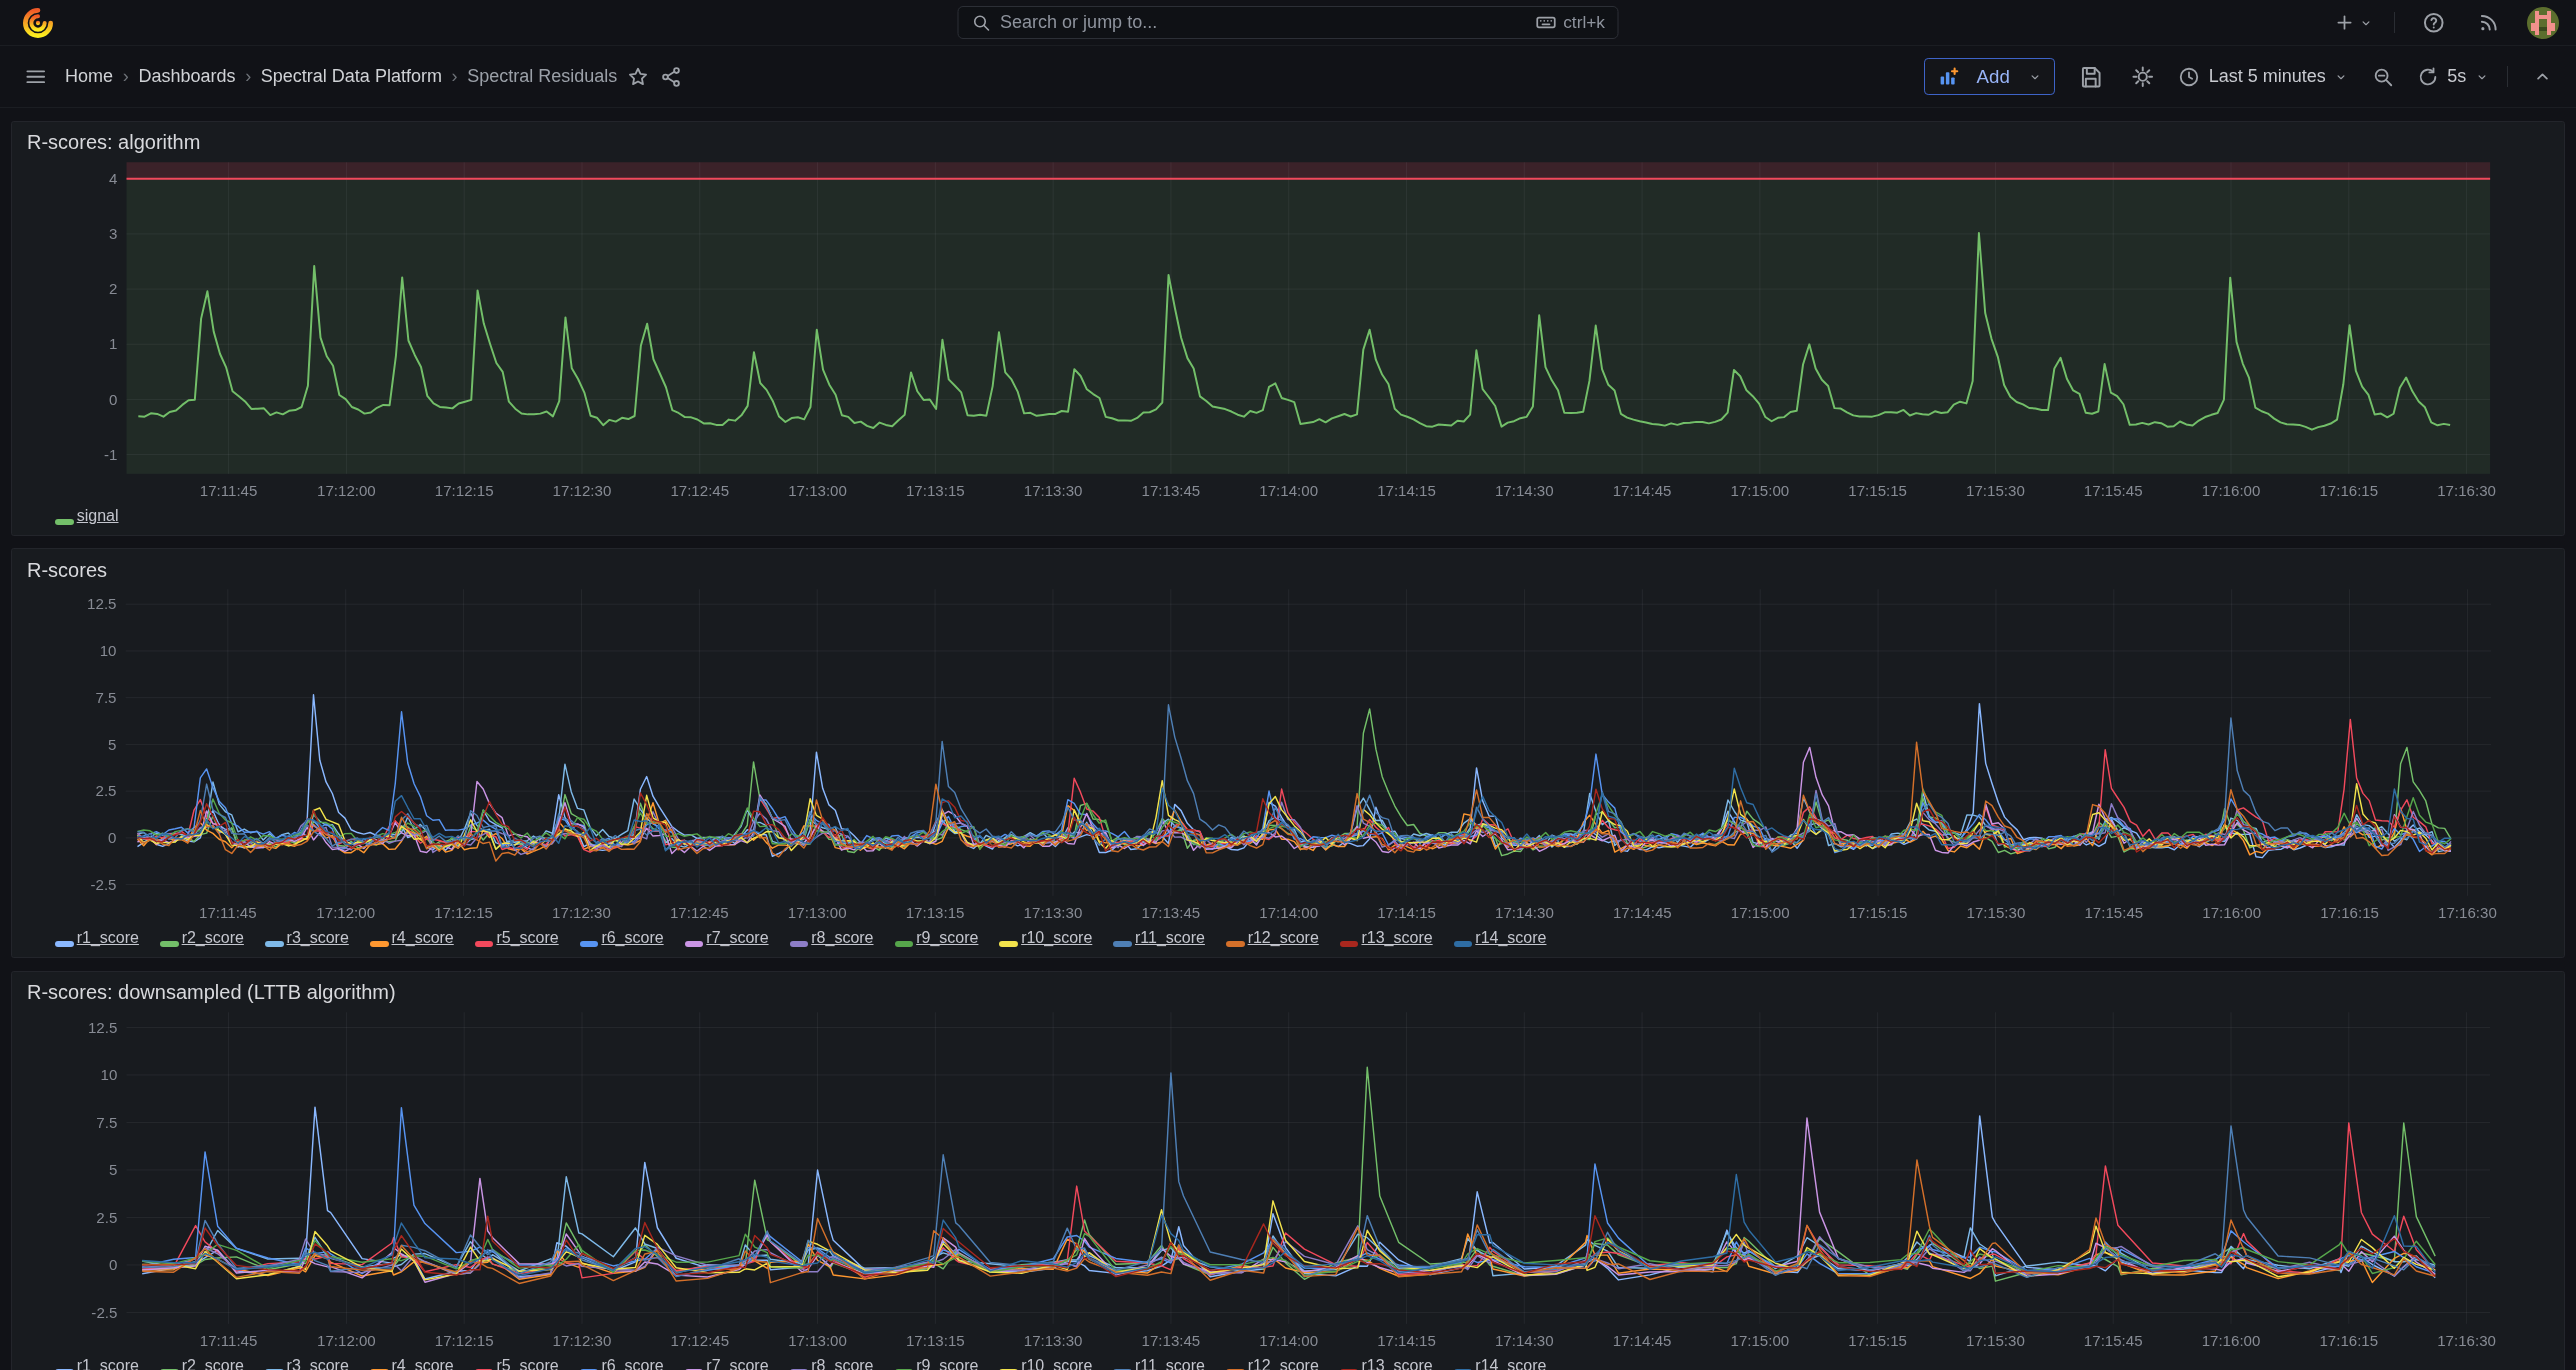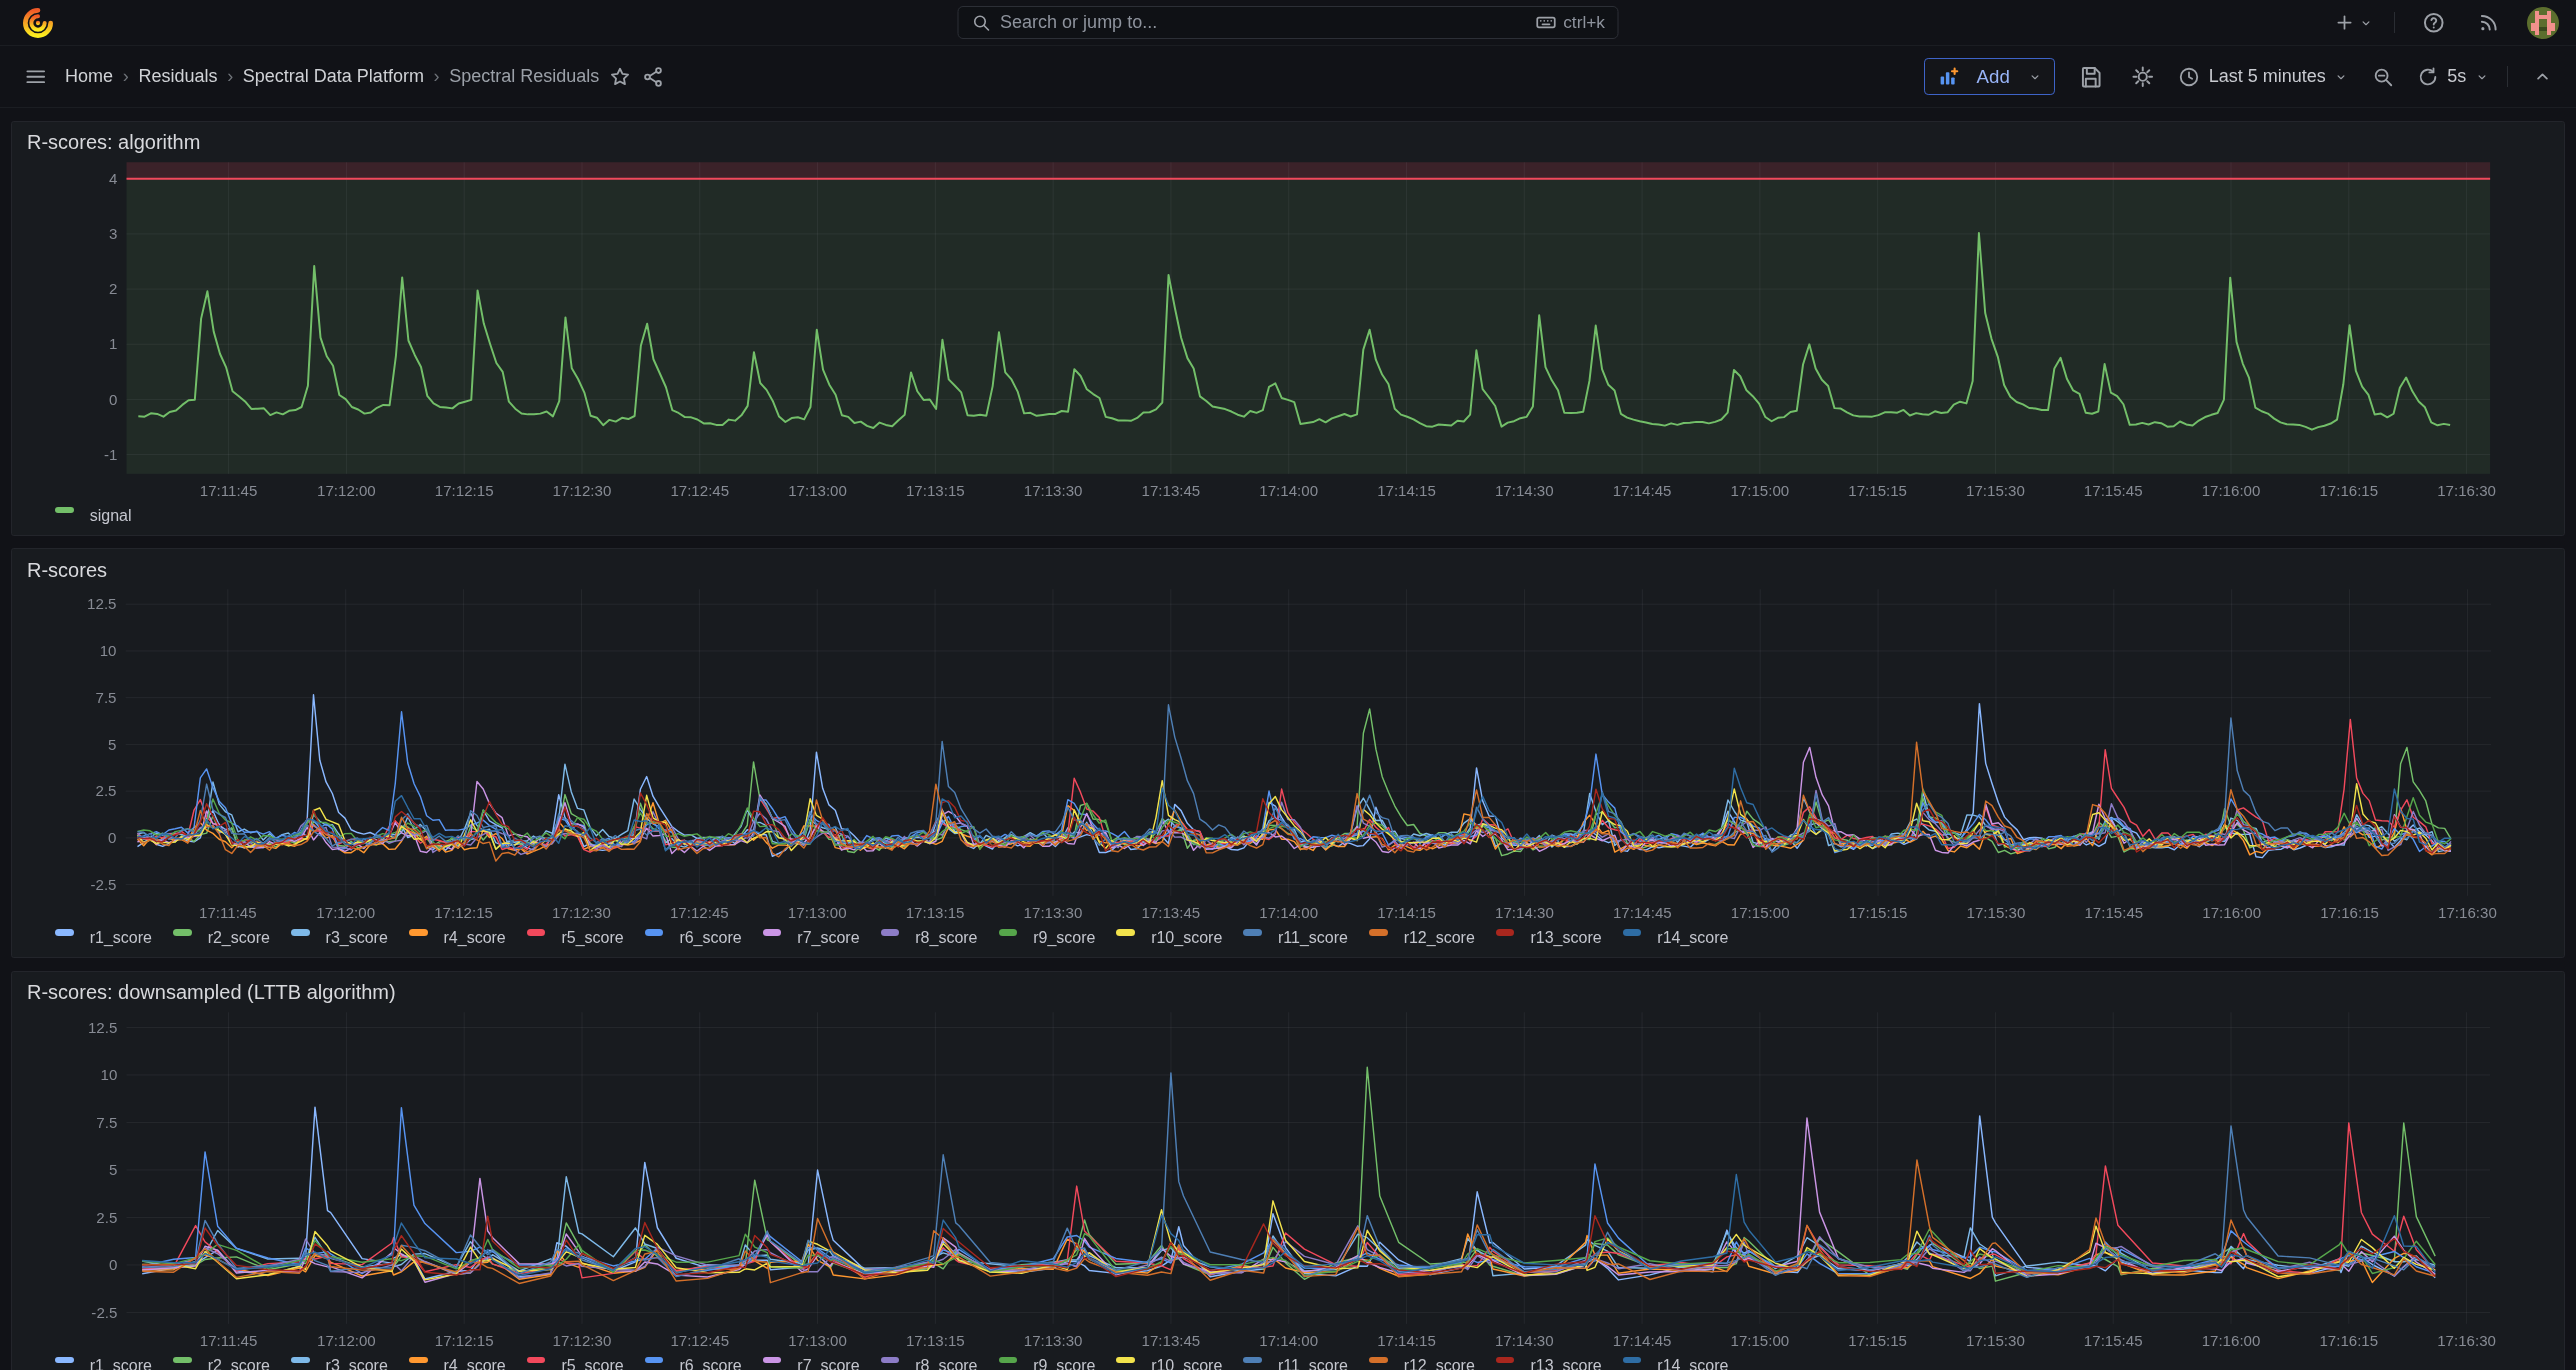--- a/index.html
+++ b/index.html
@@ -42,21 +42,21 @@
   
   .content { padding:12.5px 11px; display:flex; flex-direction:column; gap:12.5px; }
   .panel { background:#181B1F; border:0.7px solid #23252B; border-radius:2.8px;
     display:flex; flex-direction:column; }
   .panel-header { padding:9.7px 0 2.8px 15px; }
   .panel-title { font-size:20px; font-weight:500; color:#D8D9DD; cursor:pointer; display:inline-block; }
   .chart-wrap { flex:1; position:relative; min-height:0; }
   .chart-wrap svg { position:absolute; inset:0; width:100%; height:100%; }
   .legend { display:flex; flex-wrap:wrap; gap:5.5px 21px; padding:2.8px 14px 9.7px 43px; font-size:16px;
     color:#C4C6CE; }
-  .legend-item { display:flex; align-items:flex-start; gap:16px; cursor:pointer; white-space:nowrap; }
+  .legend-item { display:flex; align-items:flex-end; gap:3px; cursor:pointer; white-space:nowrap;text-decoration:underline; }
   .swatch { width:18.7px; height:6.2px; border-radius:3.5px; display:inline-block; }
   #panel-avg { height:415px; }
   #panel-rscores { height:410px; }
   #panel-lttb { height:415px; }
 </style>
 </head>
 <body>
 
 <header class="navbar">
   <svg class="logo" viewBox="0 0 48 48">
@@ -133,21 +133,21 @@
   <button class="iconbtn">
     <svg class="icon" width="23.5" height="23.5" viewBox="0 0 24 24">
       <line x1="3.5" y1="6.5" x2="20.5" y2="6.5"></line>
         <line x1="3.5" y1="12" x2="20.5" y2="12"></line>
       <line x1="3.5" y1="17.5" x2="20.5" y2="17.5"></line>
     </svg>
   </button>
   <nav class="crumbs" id="crumbs">
       <span class="crumb">Home</span>
       <span class="crumb-sep">›</span>
-      <span class="crumb">Residuals</span>
+      <span class="crumb">Dashboards</span>
       <span class="crumb-sep">›</span>
       <span class="crumb">Spectral Data Platform</span>
       <span class="crumb-sep">›</span>
       <span class="crumb current">Spectral Residuals</span>
     </nav>
   <button class="iconbtn" style="margin-left:4.2px">
     <svg class="icon" width="22" height="22" viewBox="0 0 24 24">
       <path d="M12 3l2.7 5.6 6.1.8-4.5 4.3 1.1 6.1L12 16.9 6.6 19.8l1.1-6.1L3.2 9.4l6.1-.8z"></path>
     </svg>
   </button>

